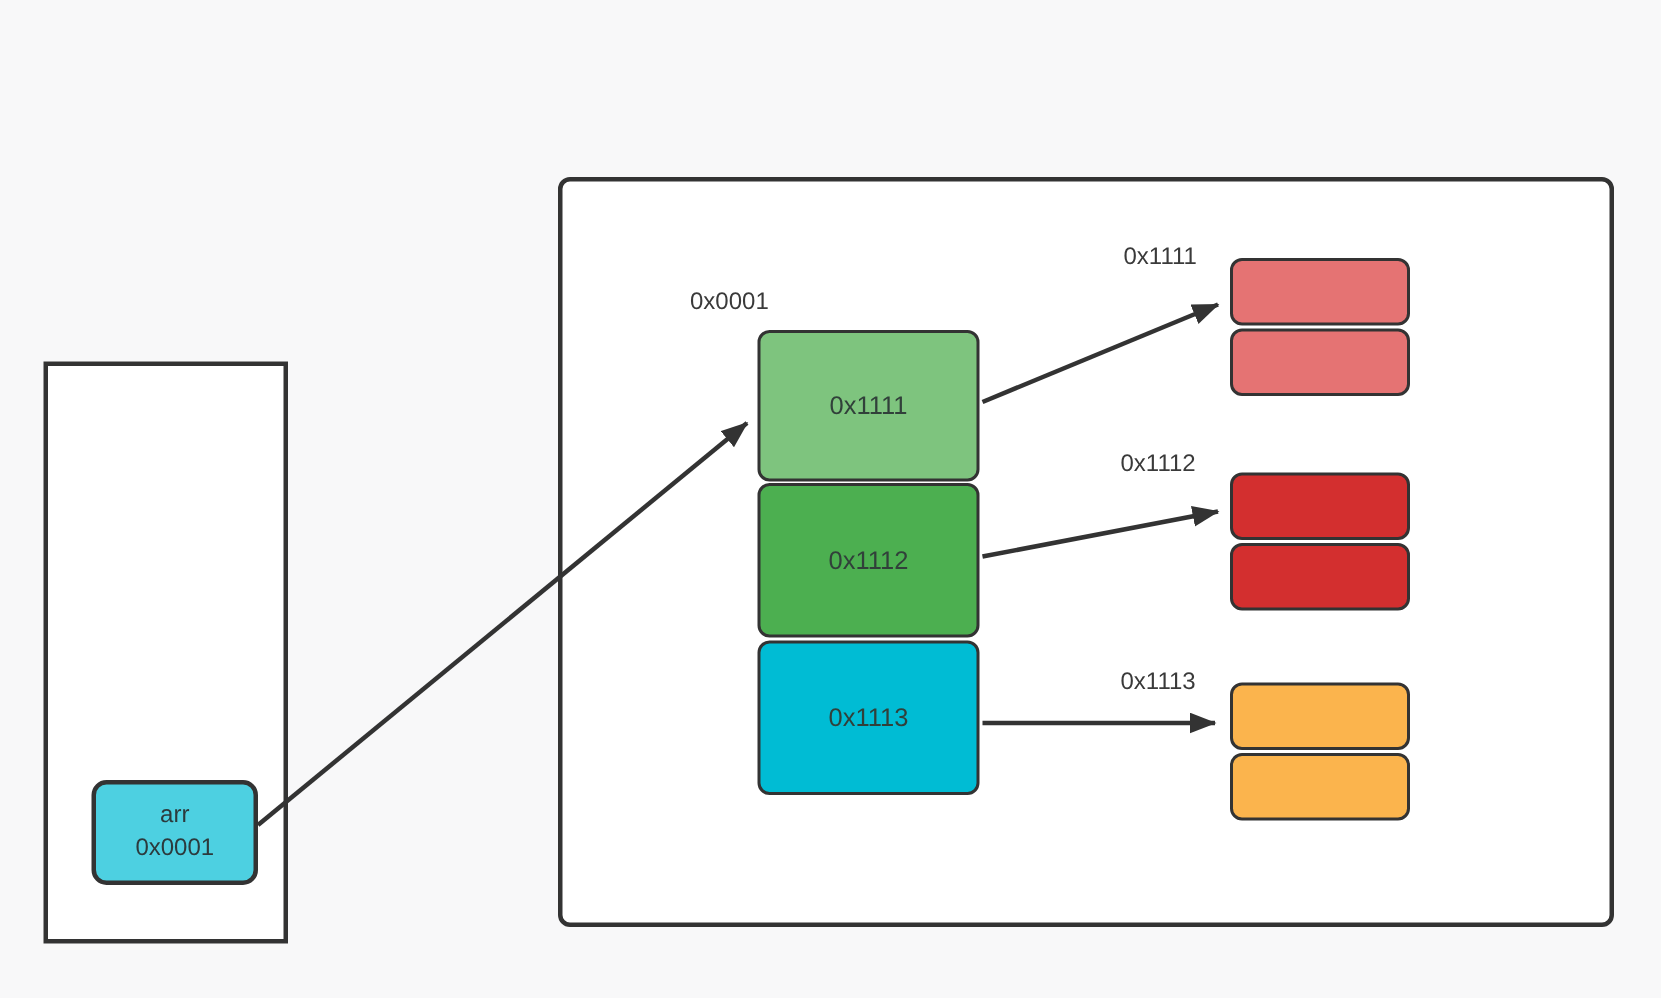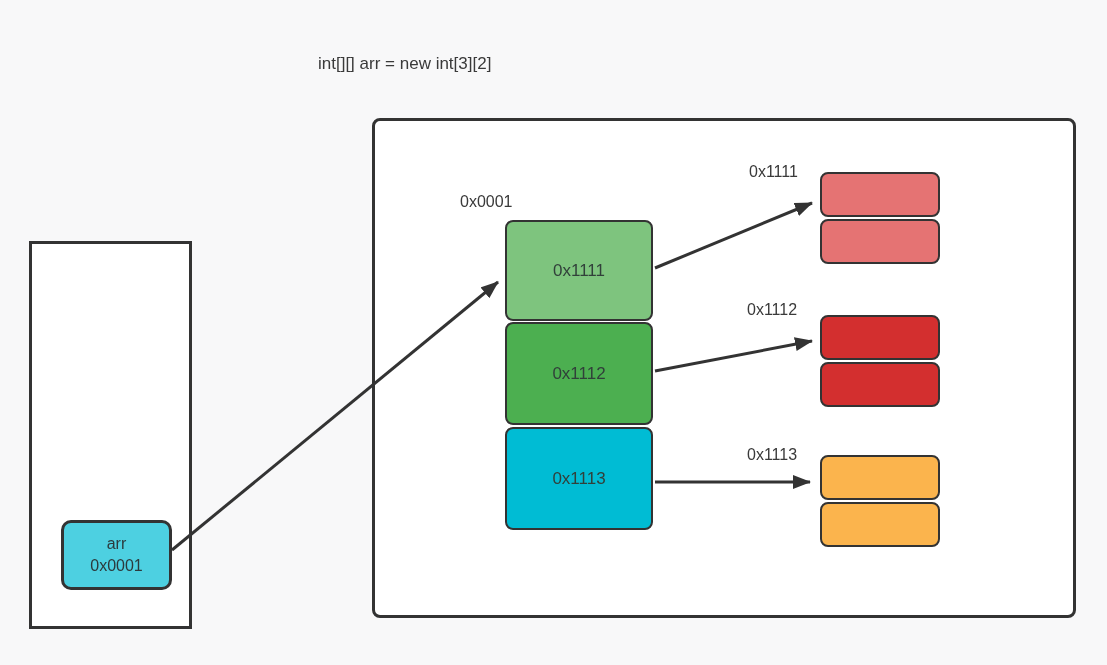--- a/index.html
+++ b/index.html
@@ -65,21 +65,20 @@
   svg.arrows{
     position:absolute;left:0;top:0;width:1107px;height:665px;
     pointer-events:none;
   }
 </style>
 </head>
 <body>
 
 <div class="canvas">
 
-  <div class="abs title">int[][] arr = new int[3][2]</div>
 
   <div class="abs stack-frame"></div>
 
   <div class="abs arr-box" style="background-color: rgb(77, 208, 225);">
     <span>arr</span>
     <span>0x0001</span>
   </div>
 
   <div class="abs heap-box"></div>
 

